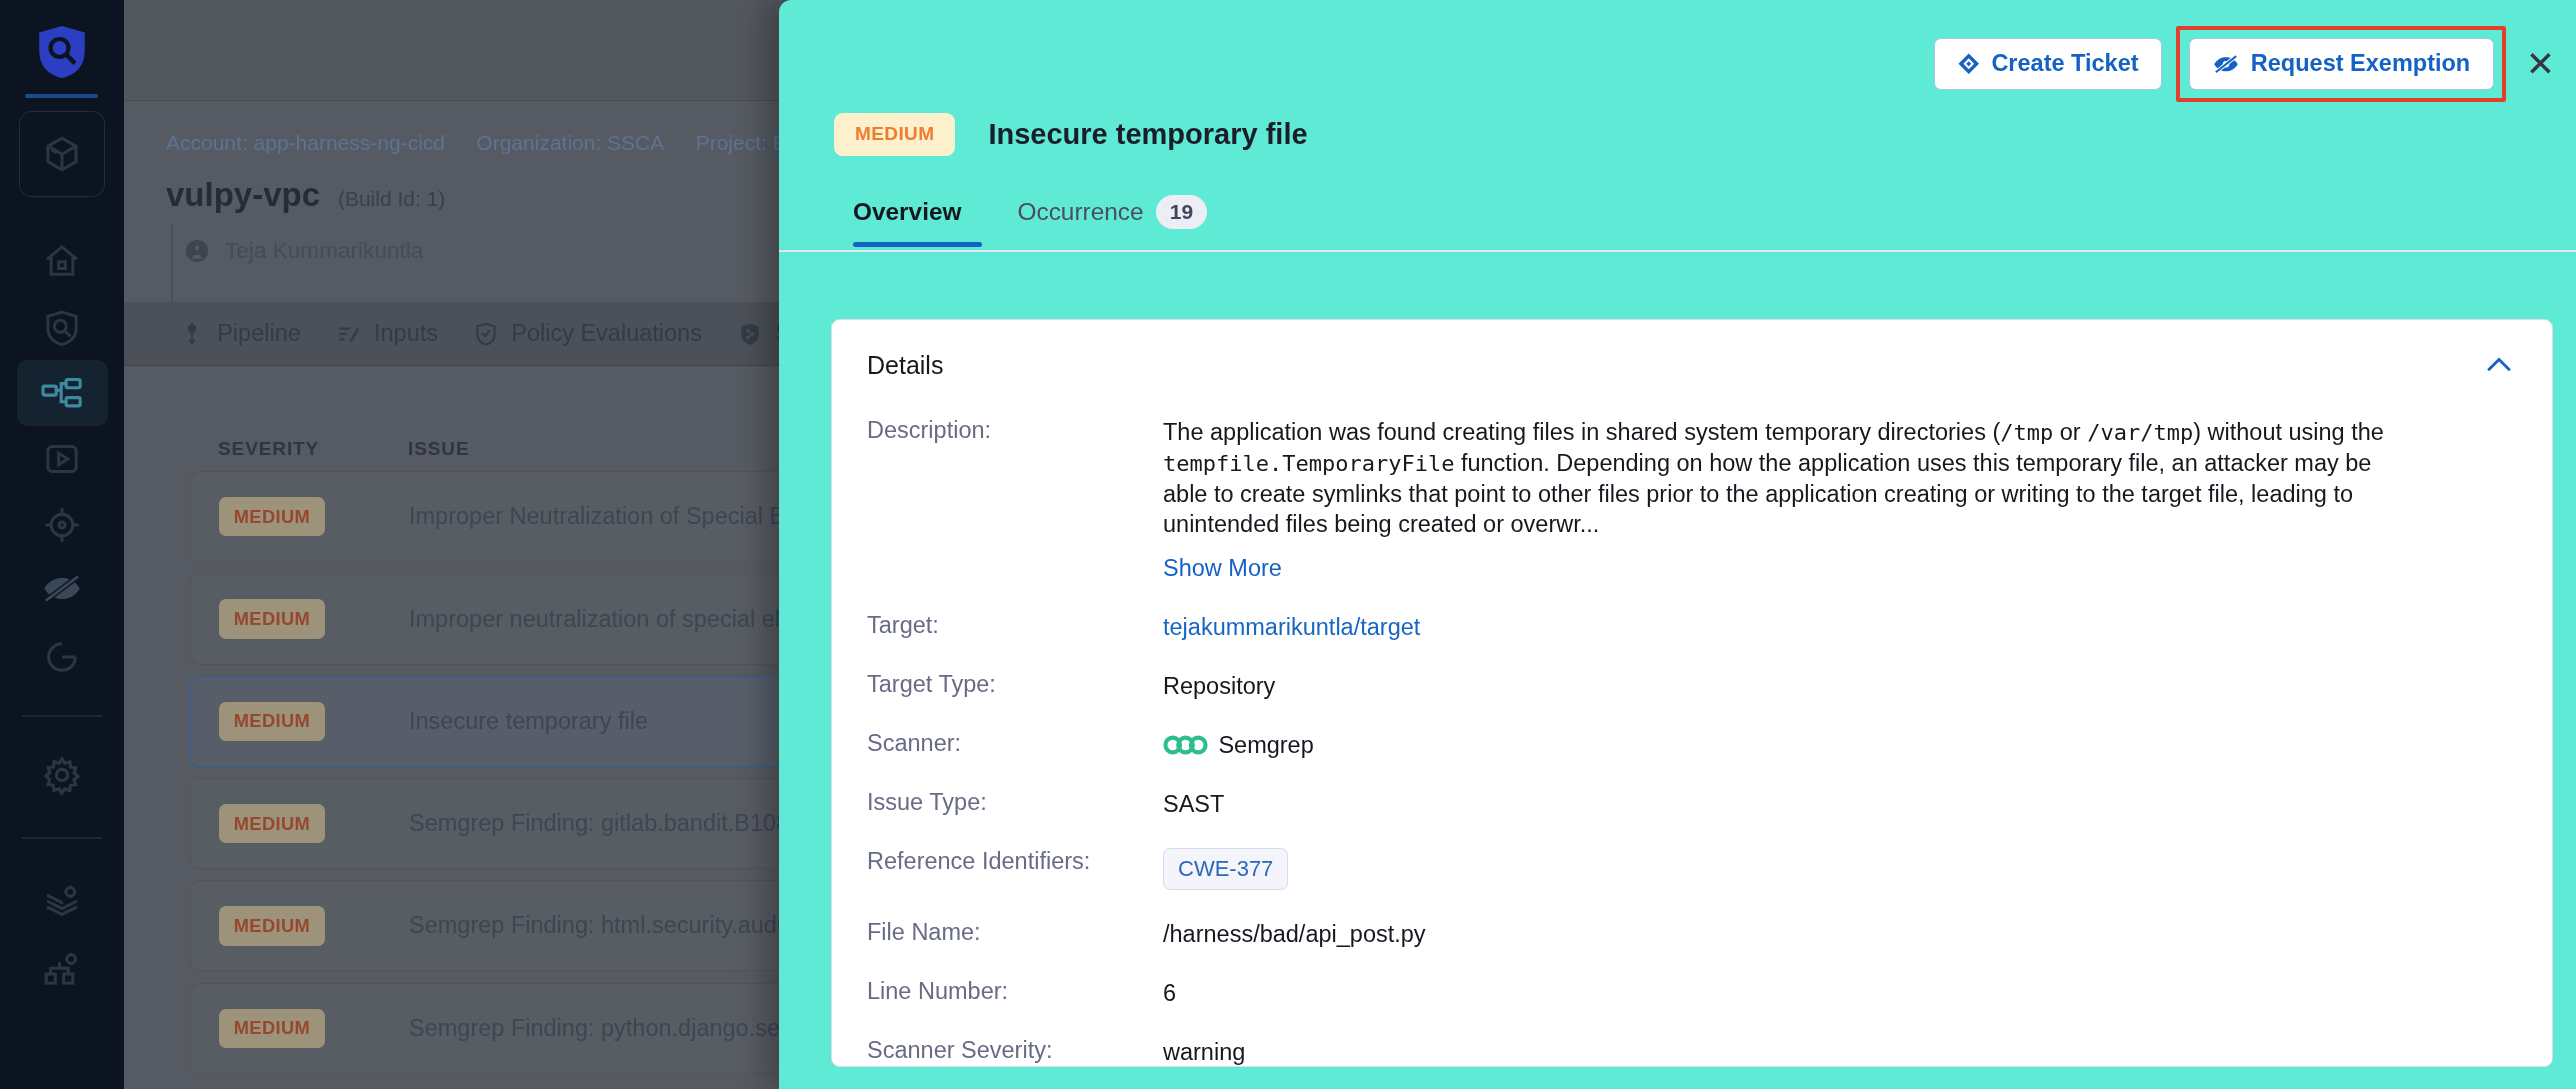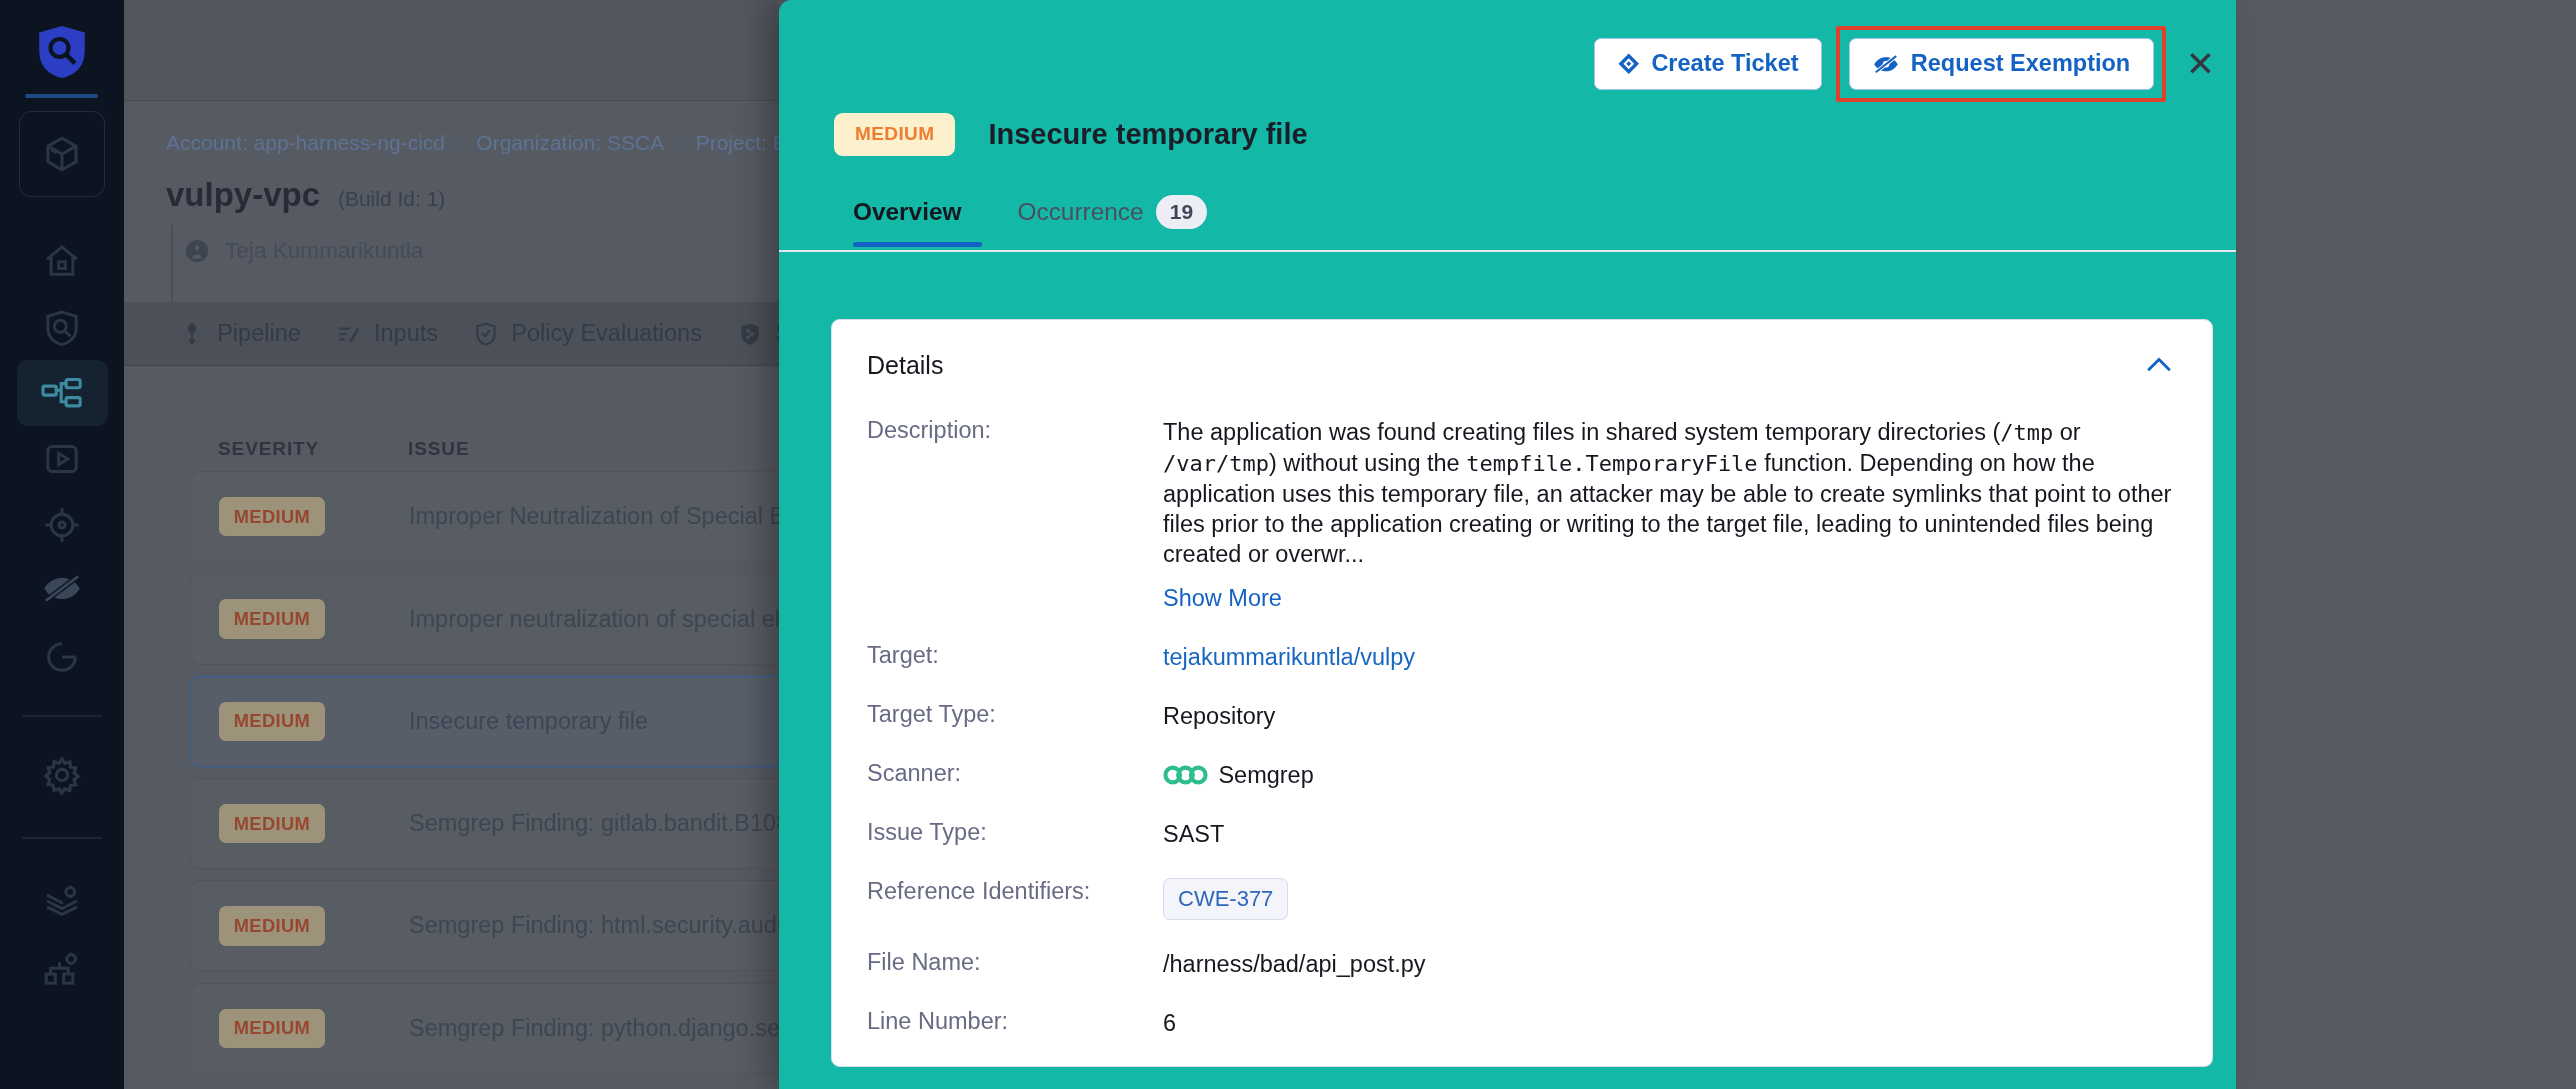--- a/index.html
+++ b/index.html
@@ -37,21 +37,21 @@
   .card{height:91px;border:1.7px solid #515459;background:#585c63;border-radius:8.7px;
         margin-top:11.3px;display:flex;align-items:center;box-sizing:border-box;}
   .card:first-of-type{margin-top:22.6px;}
   .card.selected{border-color:#2e5f9e;background:#575e69;}
   .sevcell{margin-left:28px;width:190px;flex:none;}
   .badge-dim{display:inline-block;background:#9d937a;color:#95482f;font-weight:bold;font-size:18.3px;
              width:106px;text-align:center;padding:8.7px 0;border-radius:7px;letter-spacing:0.4px;}
   .issue-text{font-size:23.5px;color:#3e4553;white-space:nowrap;}
 
   
-  .drawer{position:absolute;left:779px;top:0;width:1457px;height:1090px;background:#14b8a6;
+  .drawer{position:absolute;left:779px;top:0;width:1797px;height:1090px;background:#5eead4;
           border-radius:12.2px 0 0 0;box-shadow:-12.2px 0 31px rgba(0,0,0,0.28);z-index:3;}
   .actions{position:absolute;top:26px;right:21px;display:flex;align-items:center;gap:14px;}
   .btn{display:flex;align-items:center;gap:10.4px;height:52px;padding:0 22.6px;background:#fff;
        border:1.7px solid #a9c3ea;border-radius:7px;color:#1462c4;font-weight:bold;font-size:23.5px;white-space:nowrap;cursor:pointer;}
   .annotation{border:4.4px solid #e2402c;border-radius:2px;padding:7.8px 8.7px;}
   .close{font-size:35px;color:#35363f;line-height:1;margin-left:5.2px;cursor:pointer;}
   .issue-head{position:absolute;top:113px;left:55px;display:flex;align-items:center;gap:33px;}
   .badge-med{background:#fdf0cd;color:#ee7d30;font-weight:bold;font-size:19px;letter-spacing:0.4px;
              padding:10.4px 21px;border-radius:8.7px;}
   .issue-title{font-size:29px;font-weight:bold;color:#1b1d28;white-space:nowrap;}
@@ -346,21 +346,21 @@
           <div class="flabel">Description:</div>
           <div class="fvalue">
             <span>The application was found creating files in shared system temporary directories (</span><span class="mono">/tmp</span><span> or </span><span class="mono">/var/tmp</span><span>) without using the </span><span class="mono">tempfile.TemporaryFile</span><span> function. Depending on how the application uses this temporary file, an attacker may be able to create symlinks that point to other files prior to the application creating or writing to the target file, leading to unintended files being created or overwr...</span>
             <br>
             <span class="show-more">Show More</span>
           </div>
         </div>
 
         <div class="frow">
           <div class="flabel">Target:</div>
-          <div class="fvalue"><span class="link">tejakummarikuntla/vulpy</span></div>
+          <div class="fvalue"><span class="link">tejakummarikuntla/target</span></div>
         </div>
 
         <div class="frow">
           <div class="flabel">Target Type:</div>
           <div class="fvalue">Repository</div>
         </div>
 
         <div class="frow">
           <div class="flabel">Scanner:</div>
           <div class="fvalue scanner-val">

